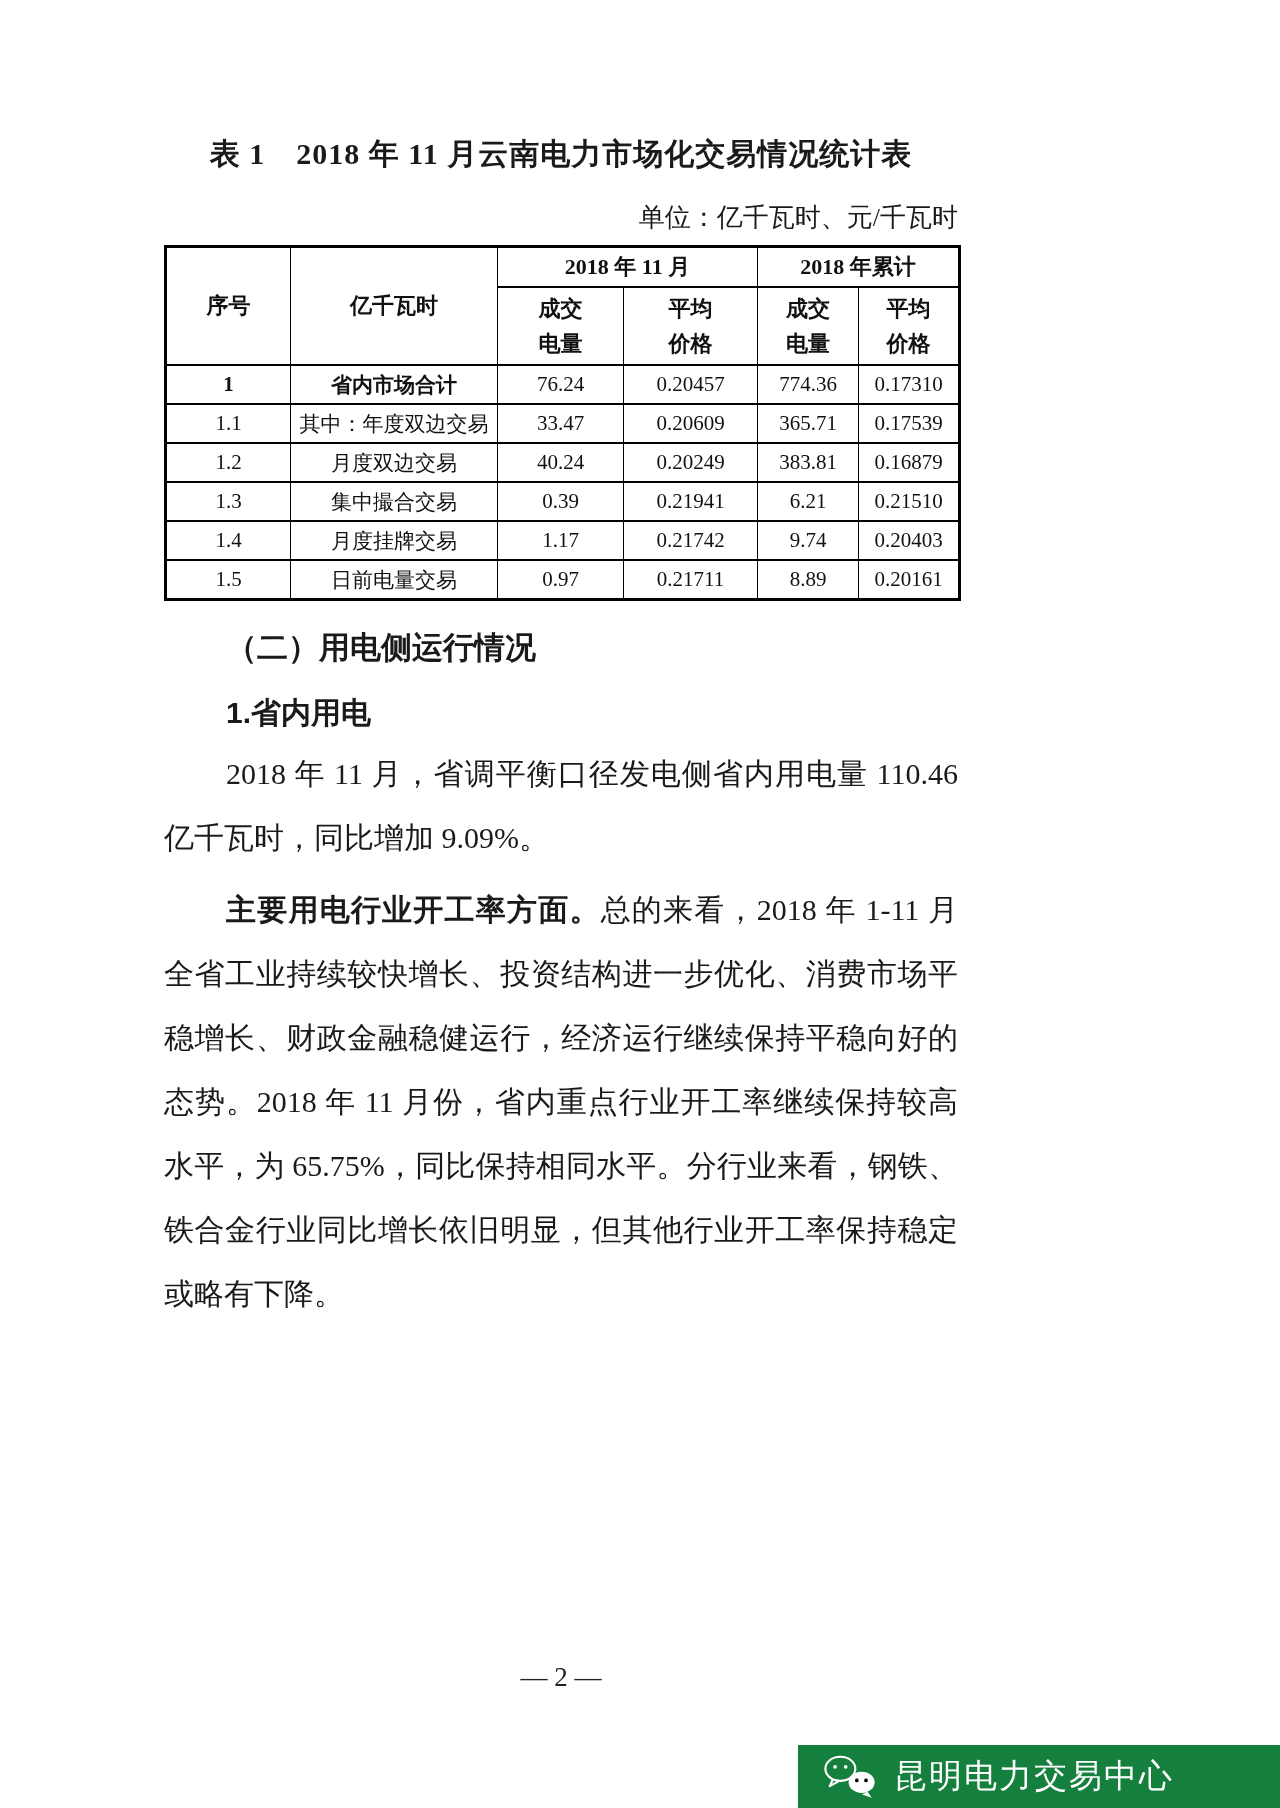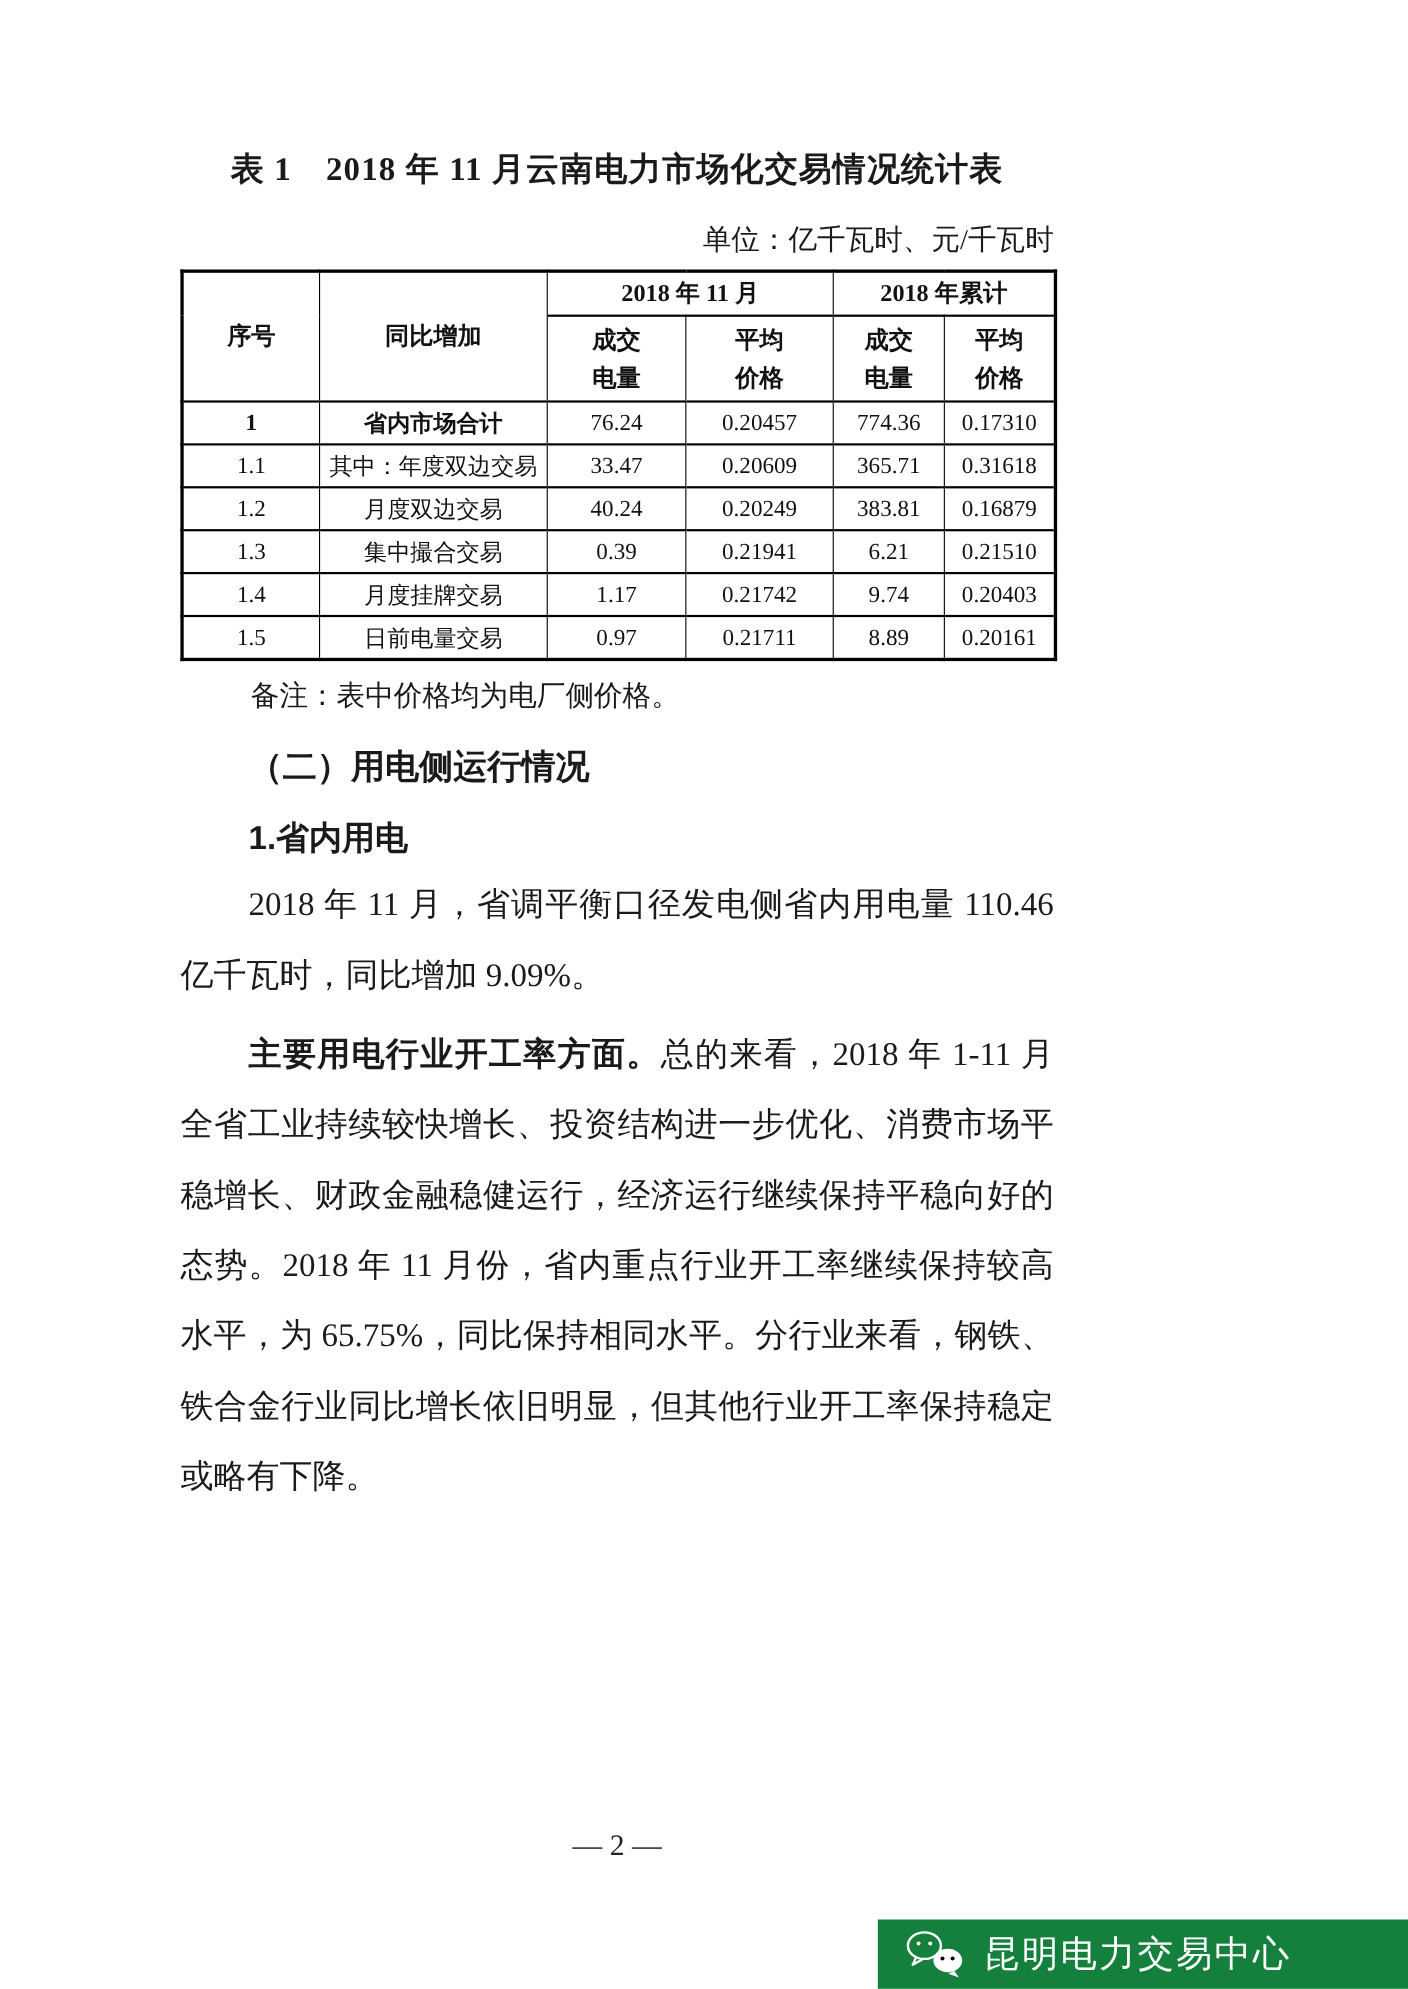--- a/index.html
+++ b/index.html
@@ -76,21 +76,21 @@
       <col style="width:125px">
         <col style="width:207px">
         <col style="width:126px">
       <col style="width:134px">
         <col style="width:101px">
         <col style="width:101px">
     </colgroup>
     <thead>
       <tr class="h-group">
         <th rowspan="2" class="v-merged">序号</th>
-        <th rowspan="2" class="v-merged">同比增加</th>
+        <th rowspan="2" class="v-merged">亿千瓦时</th>
         <th colspan="2">2018 年 11 月</th>
         <th colspan="2">2018 年累计</th>
       </tr>
       <tr class="h-sub">
         <th>
           <span style="display:block">成交</span>
           <span style="display:block">电量</span>
         </th>
         <th>
           <span style="display:block">平均</span>
@@ -114,21 +114,21 @@
         <td>0.20457</td>
         <td>774.36</td>
         <td>0.17310</td>
       </tr>
       <tr class="data-row">
         <td>1.1</td>
         <td>其中：年度双边交易</td>
         <td>33.47</td>
         <td>0.20609</td>
         <td>365.71</td>
-        <td>0.31618</td>
+        <td>0.17539</td>
       </tr>
       <tr class="data-row">
         <td>1.2</td>
         <td>月度双边交易</td>
         <td>40.24</td>
         <td>0.20249</td>
         <td>383.81</td>
         <td>0.16879</td>
       </tr>
       <tr class="data-row">
@@ -151,21 +151,20 @@
         <td>1.5</td>
         <td>日前电量交易</td>
         <td>0.97</td>
         <td>0.21711</td>
         <td>8.89</td>
         <td>0.20161</td>
       </tr>
     </tbody>
   </table>
 
-  <div class="note">备注：表中价格均为电厂侧价格。</div>
 
   <div class="sec-heading">（二）用电侧运行情况</div>
   <div class="sub-heading">1.省内用电</div>
 
   <div class="para">2018 年 11 月，省调平衡口径发电侧省内用电量 110.46 亿千瓦时，同比增加 9.09%。</div>
 
   <div class="para">
     <b>主要用电行业开工率方面。</b><span>总的来看，2018 年 1-11 月全省工业持续较快增长、投资结构进一步优化、消费市场平稳增长、财政金融稳健运行，经济运行继续保持平稳向好的态势。2018 年 11 月份，省内重点行业开工率继续保持较高水平，为 65.75%，同比保持相同水平。分行业来看，钢铁、铁合金行业同比增长依旧明显，但其他行业开工率保持稳定或略有下降。</span>
   </div>
 

